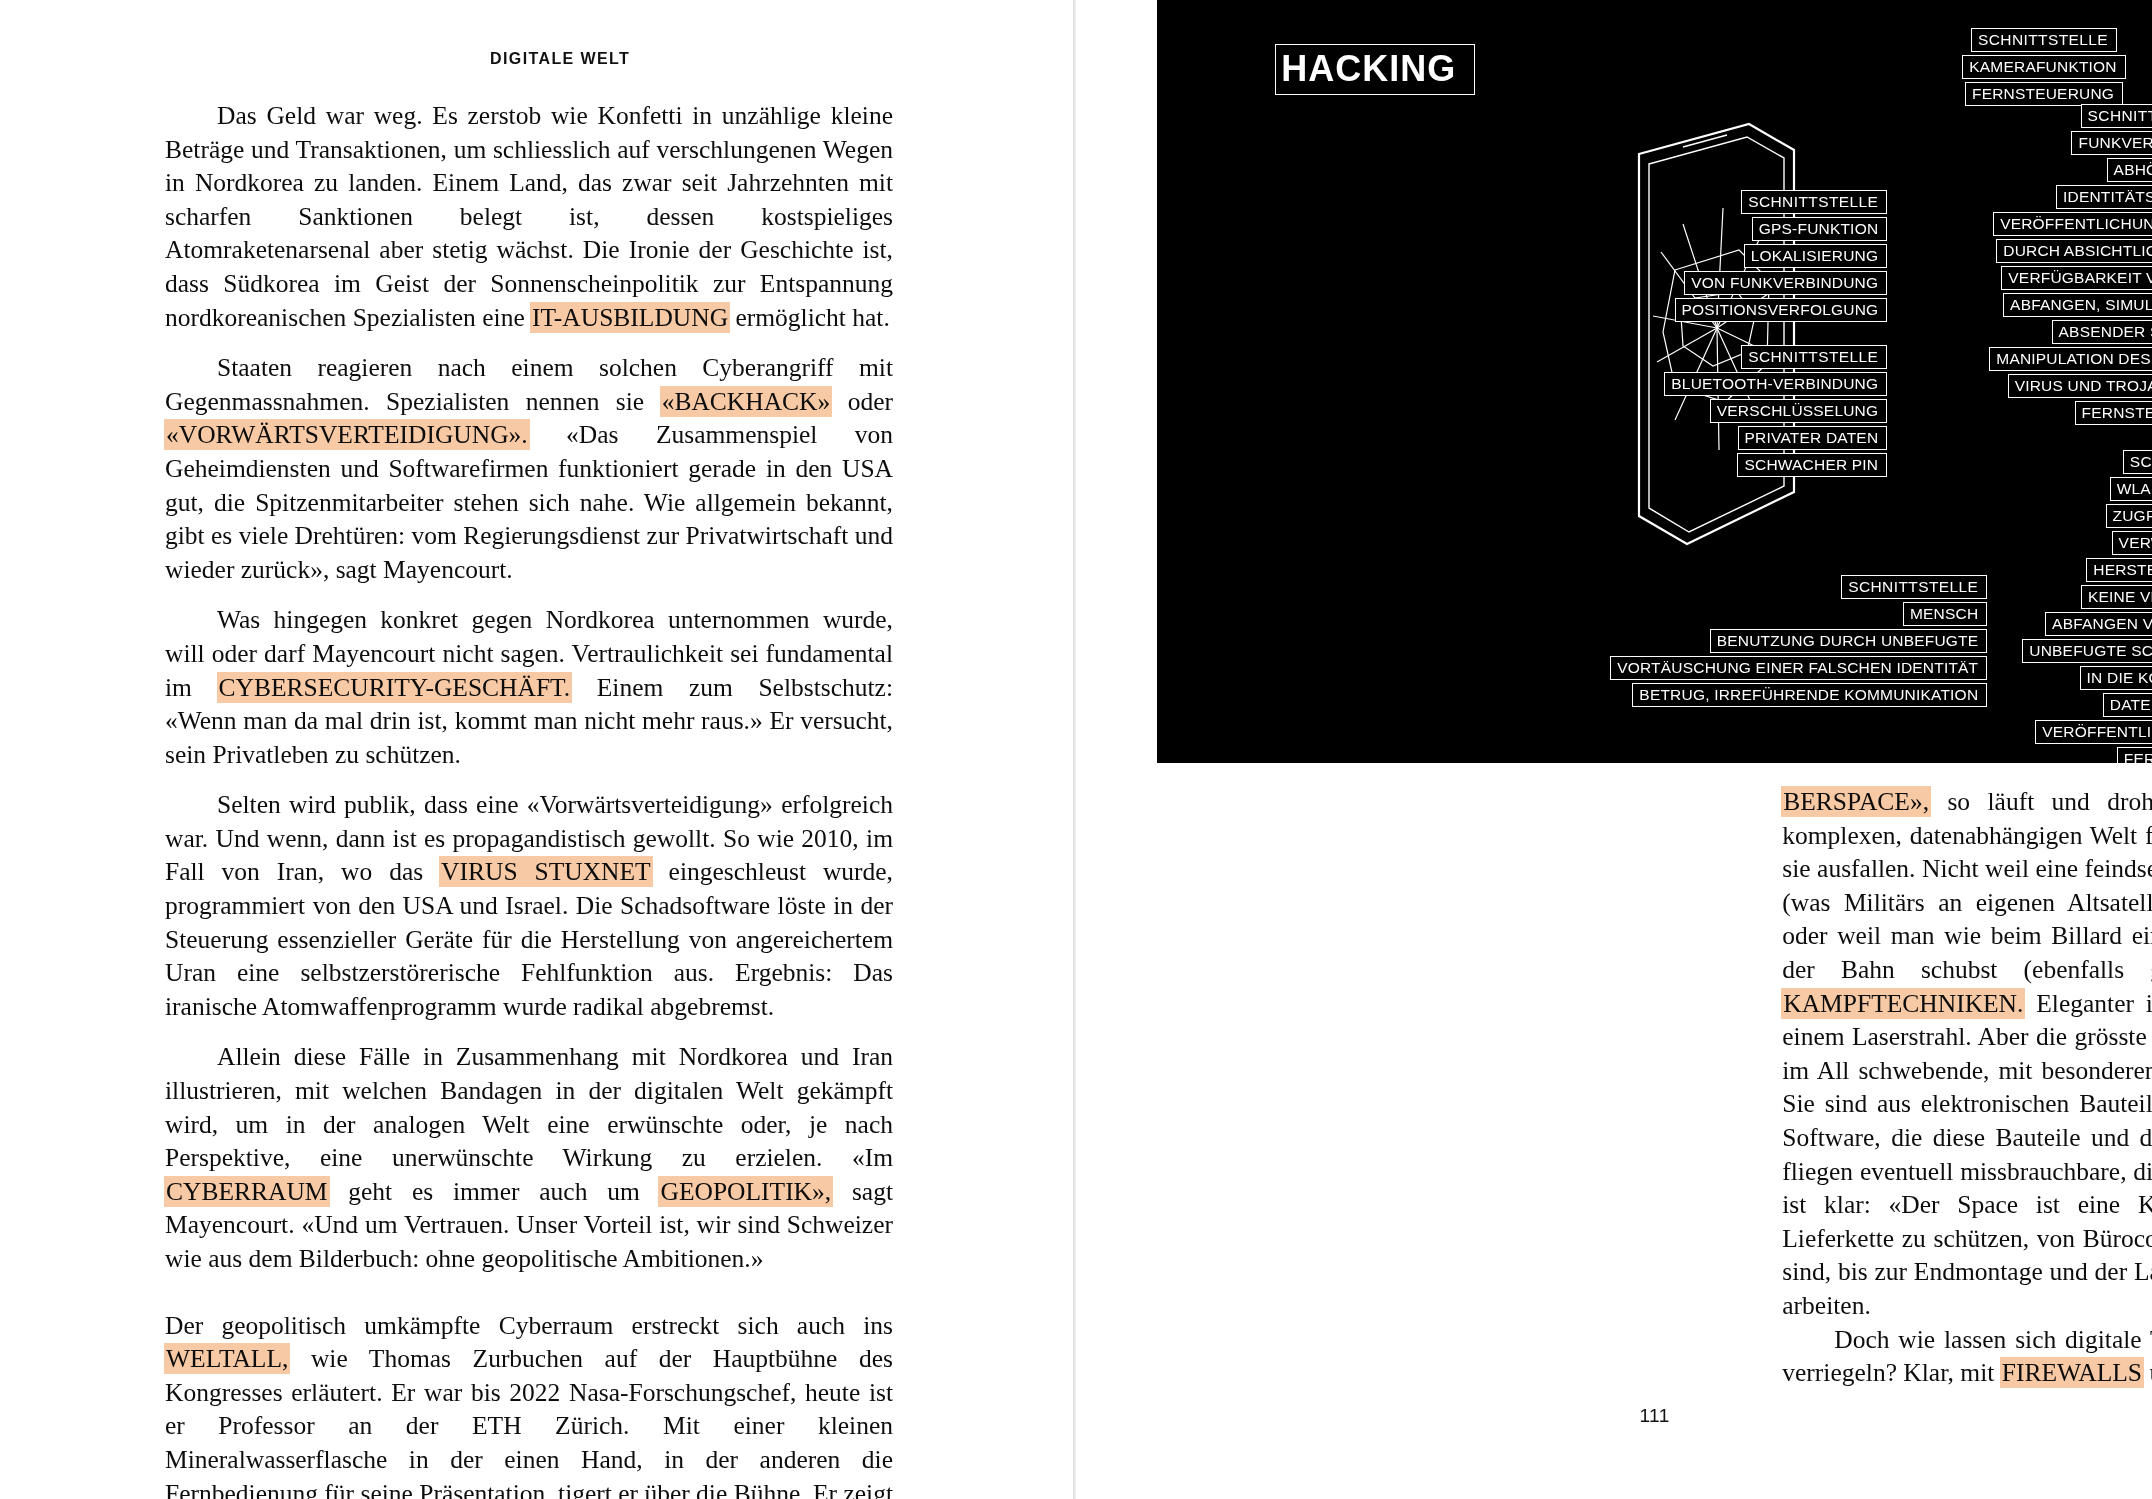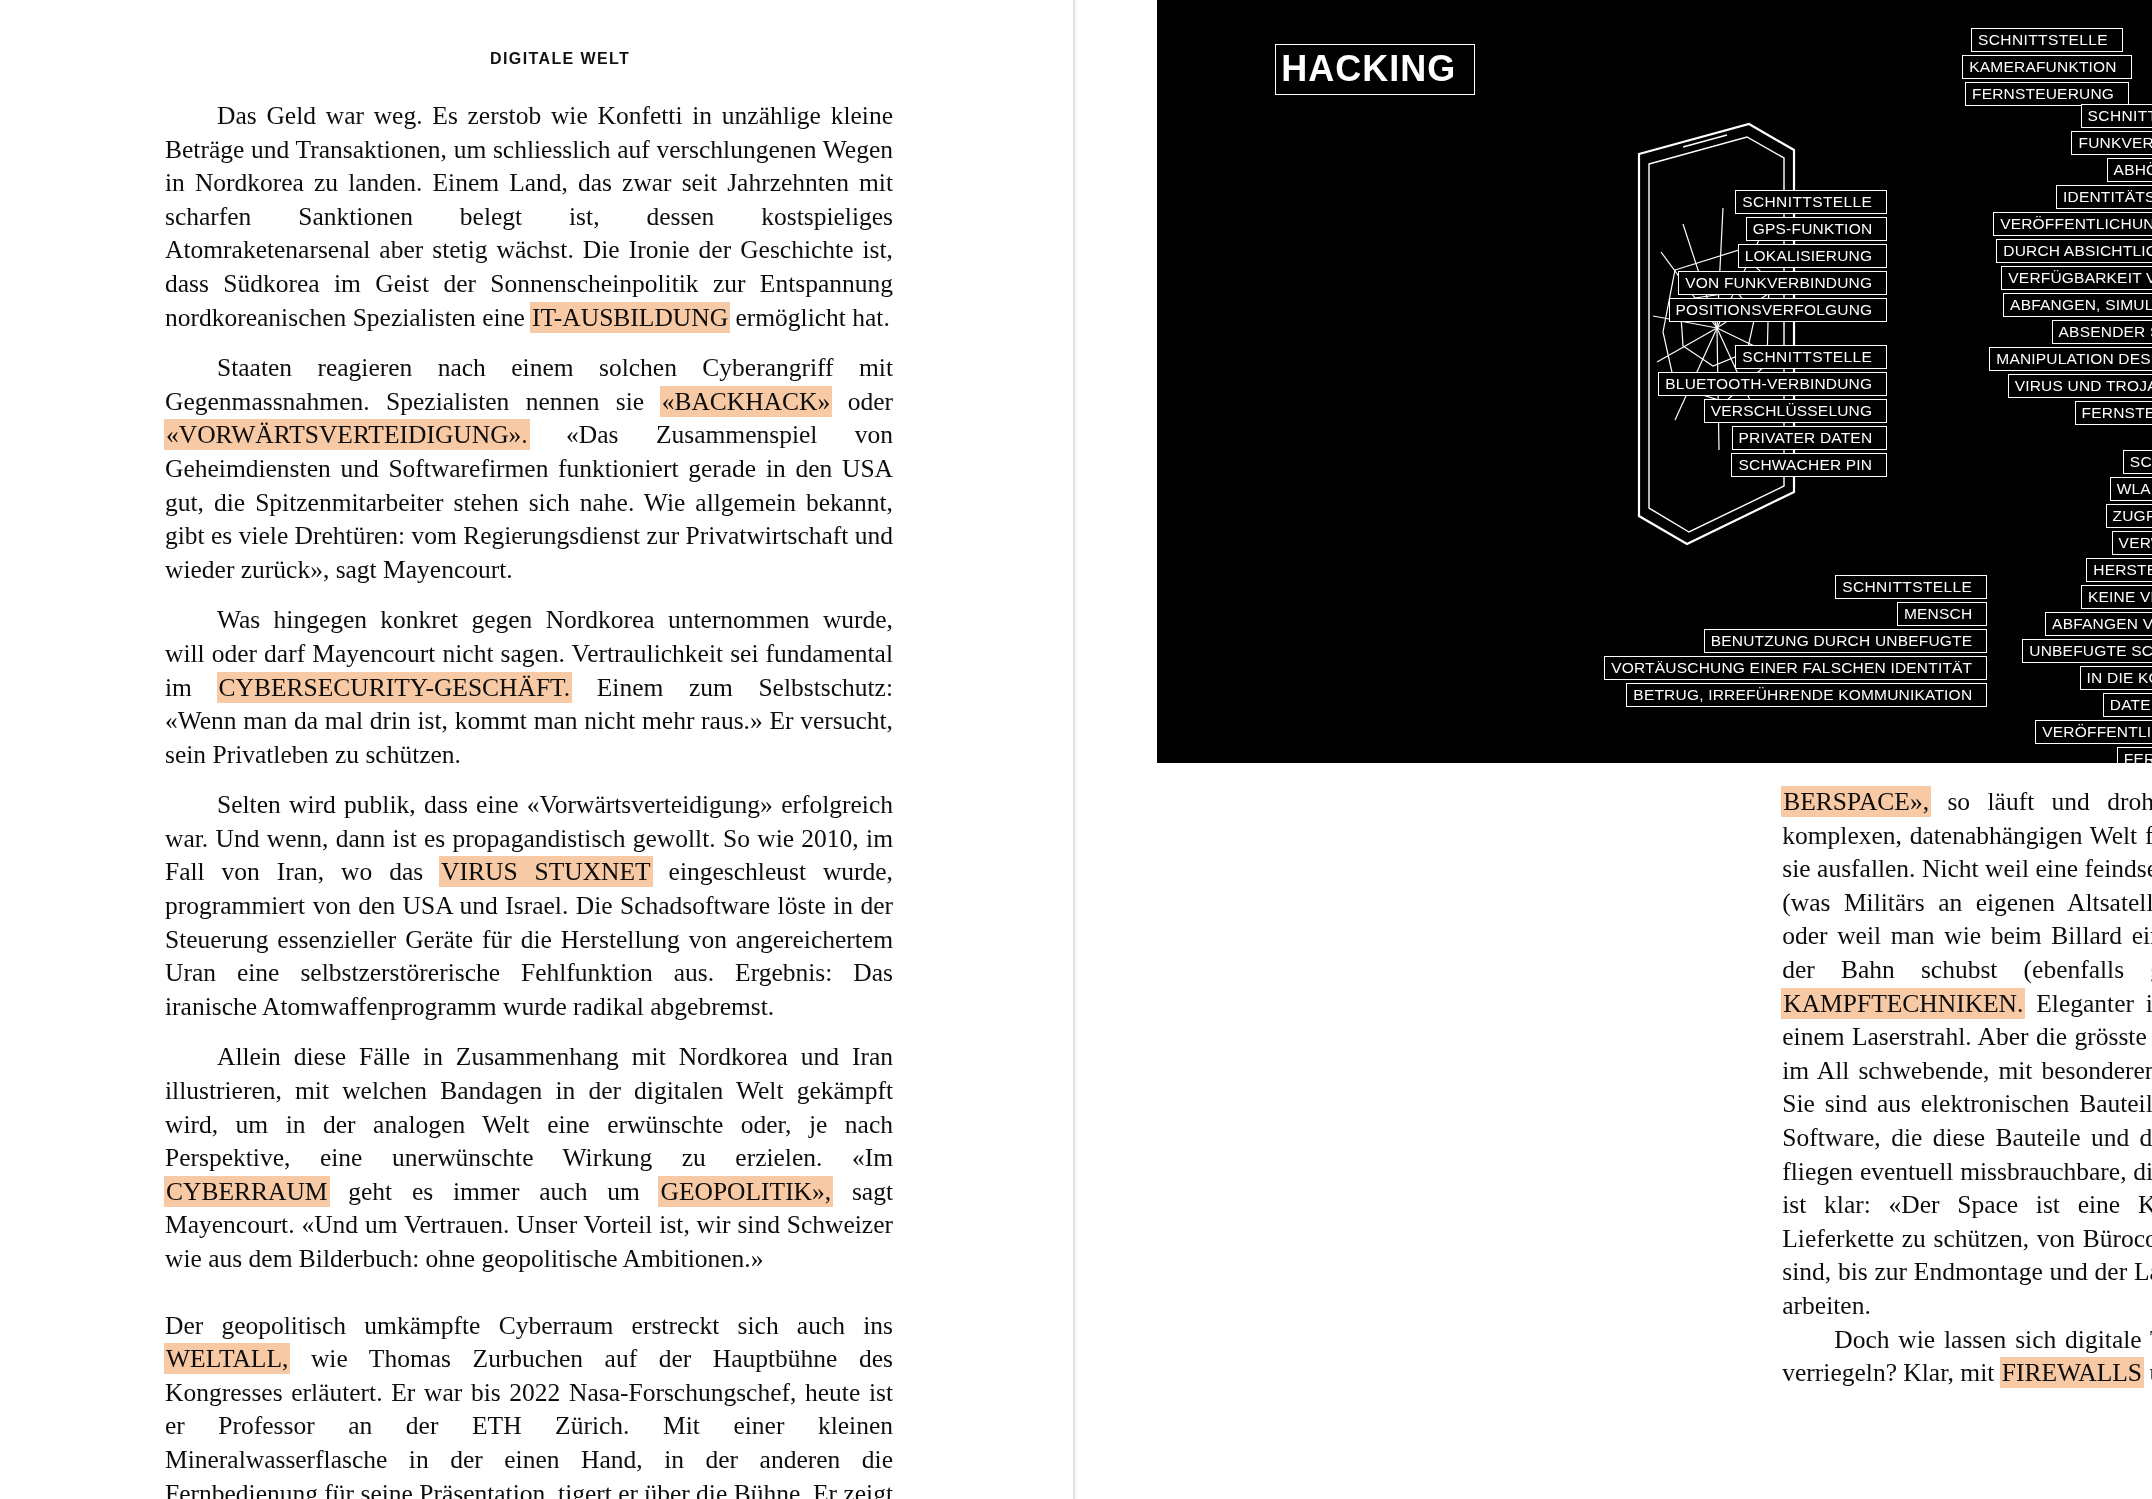--- a/index.html
+++ b/index.html
@@ -118,21 +118,21 @@
     color: #ffffff;
     background: transparent;
   }
   .tag {
     display: inline-block;
     font-family: "Liberation Sans", sans-serif;
     font-size: 15.5px;
     letter-spacing: 0.2px;
     color: #ffffff;
     border: 1px solid #ffffff;
-    padding: 2px 14px 3px 6px;
+    padding: 2px 8px 3px 6px;
     line-height: 17px;
     white-space: nowrap;
     background: #000;
   }
   .tag.head {
     letter-spacing: 0.4px;
   }
   .taglist {
     position: absolute;
     display: flex;
@@ -299,15 +299,16 @@
       </div>
 
     </div>
 
     <div class="col-right">
       <p><span class="hl">BERSPACE»,</span><span> so läuft und droht. Stichwort: Satelliten. In unserer komplexen, datenabhängigen Welt funktioniert nahezu nichts mehr, wenn sie ausfallen. Nicht weil eine feindselige Macht einen Satelliten abschiesst (was Militärs an eigenen Altsatelliten erfolgreich demonstriert haben) oder weil man wie beim Billard einen Satelliten mit einem anderen aus der Bahn schubst (ebenfalls gelungen) – das sind überholte </span><span class="hl">KAMPFTECHNIKEN.</span><span> Eleganter ist die Blendung eines Satelliten mit einem Laserstrahl. Aber die grösste Gefahr ist eine andere: Satelliten sind im All schwebende, mit besonderen Fähigkeiten ausgestattete Computer. Sie sind aus elektronischen Bauteilen zusammengebaut, mit an Bord ist Software, die diese Bauteile und den Computer am Laufen hält. Damit fliegen eventuell missbrauchbare, digitale Einfallstore mit. Für Zurbuchen ist klar: «Der Space ist eine Kriegszone!» Es gelte, die gesamte Lieferkette zu schützen, von Bürocomputern, die an der Planung beteiligt sind, bis zur Endmontage und der Lancierung der Satelliten, bis sie im All arbeiten.</span></p>
 
       <p class="indent"><span>Doch wie lassen sich digitale Türen in Computern und Netzwerken verriegeln? Klar, mit </span><span class="hl">FIREWALLS</span><span> und </span><span class="hl">ANTIVIRENPROGRAMMEN</span></p>
     </div>
 
+    <div class="folio-right">111</div>
   </div>
 
 </div>
 
 </body></html>

